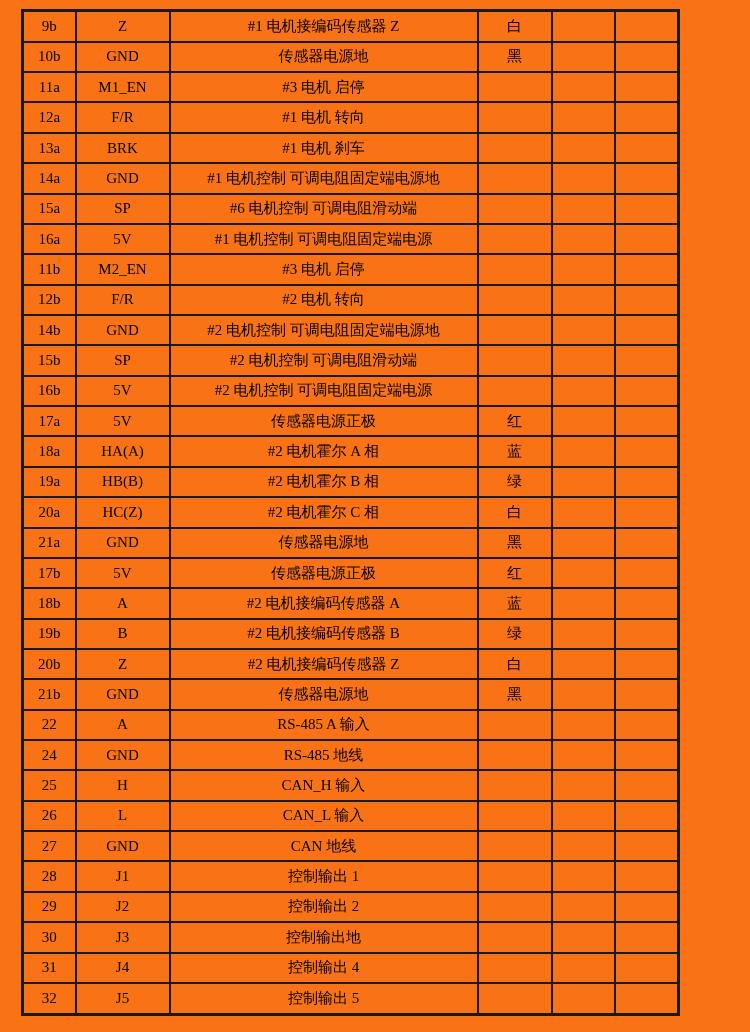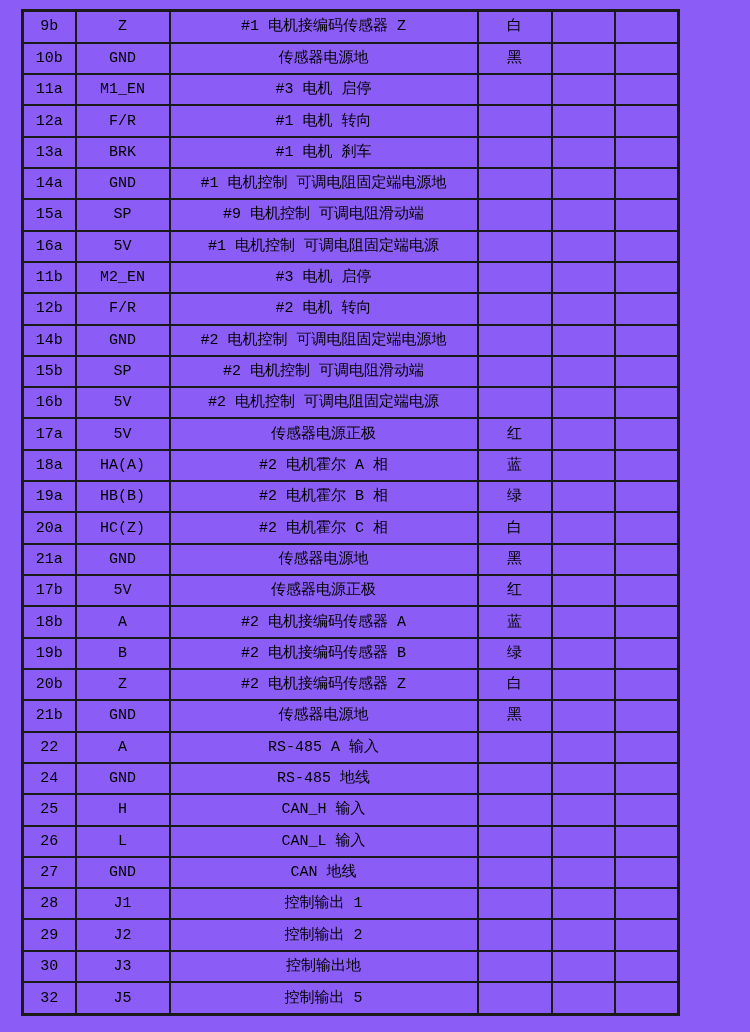--- a/index.html
+++ b/index.html
@@ -4,23 +4,23 @@
 <style>
   html, body {
     margin: 0;
     padding: 0;
     background: #ffffff;
   }
   .page {
     position: relative;
     width: 750px;
     height: 1032px;
-    background: #8b5cf6;
+    background: #f97316;
     overflow: hidden;
-    font-family: Liberation Mono, monospace;
+    font-family: Liberation Serif, serif;
   }
   table.pin-table {
     position: absolute;
     left: 21px;
     top: 9px;
     width: 656px;
     height: 1007px;
     border-collapse: collapse;
     table-layout: fixed;
     border: 3px solid #1a1a1a;
@@ -101,21 +101,21 @@
     <td>14a</td>
     <td>GND</td>
     <td>#1 电机控制 可调电阻固定端电源地</td>
     <td></td>
     <td></td>
     <td></td>
   </tr>
         <tr>
     <td>15a</td>
     <td>SP</td>
-    <td>#9 电机控制 可调电阻滑动端</td>
+    <td>#6 电机控制 可调电阻滑动端</td>
     <td></td>
     <td></td>
     <td></td>
   </tr>
         <tr>
     <td>16a</td>
     <td>5V</td>
     <td>#1 电机控制 可调电阻固定端电源</td>
     <td></td>
     <td></td>
@@ -294,20 +294,28 @@
     <td>J2</td>
     <td>控制输出 2</td>
     <td></td>
     <td></td>
     <td></td>
   </tr>
         <tr>
     <td>30</td>
     <td>J3</td>
     <td>控制输出地</td>
+    <td></td>
+    <td></td>
+    <td></td>
+  </tr>
+        <tr>
+    <td>31</td>
+    <td>J4</td>
+    <td>控制输出 4</td>
     <td></td>
     <td></td>
     <td></td>
   </tr>
         <tr>
     <td>32</td>
     <td>J5</td>
     <td>控制输出 5</td>
     <td></td>
     <td></td>

